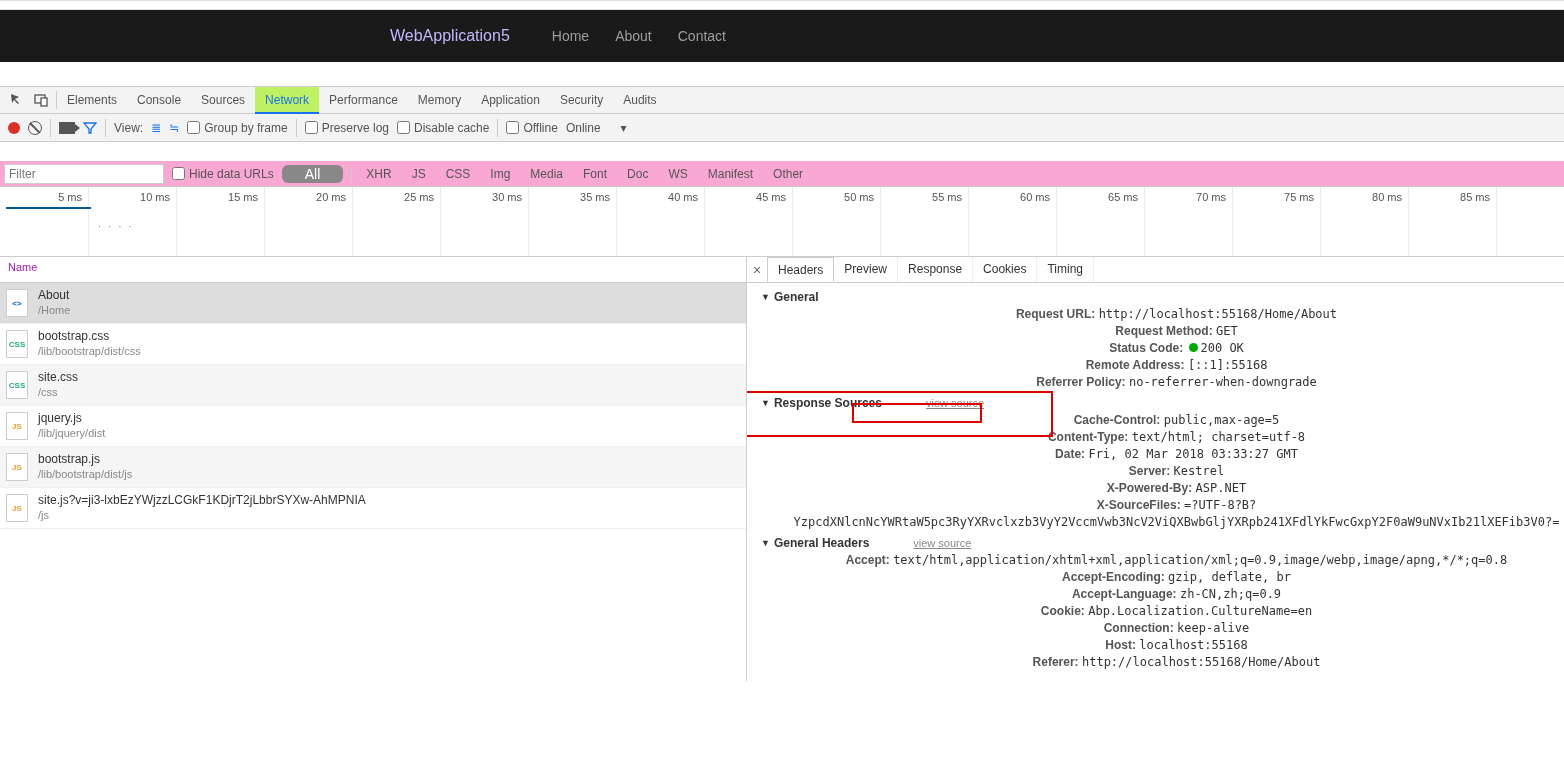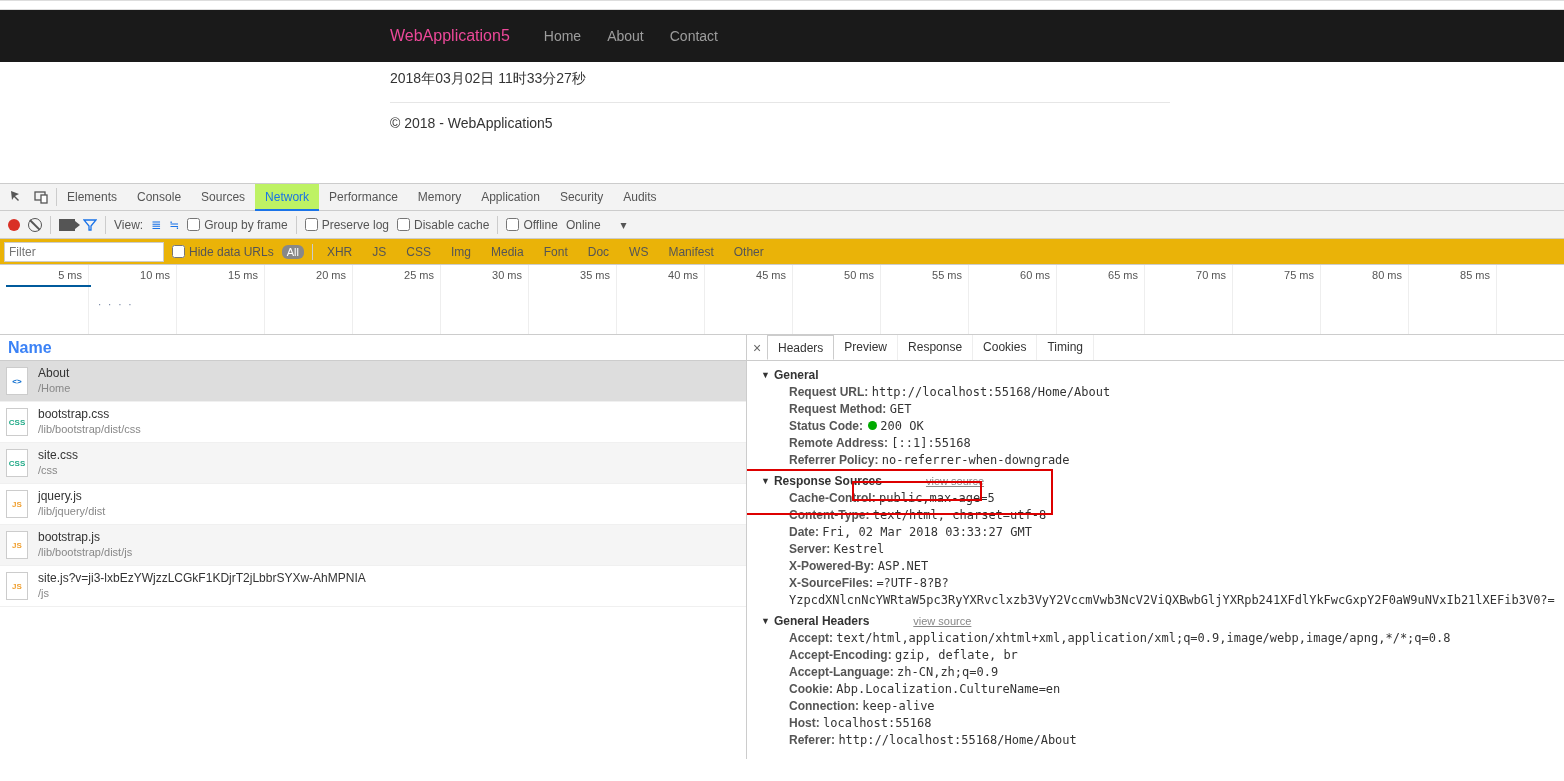--- a/index.html
+++ b/index.html
@@ -4,65 +4,65 @@
 <style>
 * { margin: 0; padding: 0; box-sizing: border-box; }
 body { font-family: "Segoe UI", Arial, sans-serif; font-size: 12px; background: #fff; color: #333; }
 .page-wrap { width: 1564px; height: 781px; position: relative; overflow: hidden; }
 
 
 .addr-bar { height: 10px; background: #fff; border-top: 1px solid #ddd; border-bottom: 1px solid #ddd; }
 
 
 .site-nav { background: #1a1a1a; height: 52px; display: flex; align-items: center; padding-left: 390px; gap: 26px; font-size: 14px; }
-.site-brand { color: #ec4899; font-size: 16px; cursor: pointer; margin-right: 8px; }
+.site-brand { color: #c4b5fd; font-size: 16px; cursor: pointer; margin-right: 16px; }
 .site-link { color: #9d9d9d; cursor: pointer; }
 .site-body { padding: 8px 0 0 390px; }
 .timestamp { font-size: 14px; color: #333; margin-bottom: 14px; }
 .footer-line { border-top: 1px solid #e6e6e6; width: 780px; margin-top: 14px; padding-top: 12px; }
 .footer-txt { font-size: 14px; color: #333; }
 
 
-.dt-tabs { border-top: 1px solid #ccc; border-bottom: 1px solid #ccc; background: #f3f3f3; height: 28px; display: flex; align-items: center; padding: 0 8px; font-size: 12px; color: #555; margin-top: 52px; }
+.dt-tabs { border-top: 1px solid #ccc; border-bottom: 1px solid #ccc; background: #f3f3f3; height: 28px; display: flex; align-items: center; padding: 0 8px; font-size: 12px; color: #555; margin-top: 24px; }
 .dt-tabs .ico { width: 18px; height: 18px; display: flex; align-items: center; justify-content: center; margin-right: 6px; cursor: pointer; }
 .dt-tabs .tab { padding: 0 10px; height: 27px; line-height: 27px; cursor: pointer; }
 .dt-tabs .tab.active { border-bottom: 2px solid #1a73e8; color: #1a73e8; background: #bef264; }
 
 
 .toolbar { border-bottom: 1px solid #ccc; height: 28px; display: flex; align-items: center; padding: 0 8px; gap: 8px; font-size: 12px; color: #555; background: #f3f3f3; }
 .red-dot { width: 12px; height: 12px; border-radius: 50%; background: #d93025; cursor: pointer; }
 .no-sign { width: 14px; height: 14px; border: 1.5px solid #555; border-radius: 50%; position: relative; cursor: pointer; }
 .no-sign::after { content: ""; position: absolute; width: 14px; height: 1.5px; background: #555; top: 5.5px; left: -1px; transform: rotate(45deg); }
 .vbar { width: 1px; height: 18px; background: #ccc; }
 .cam-icon { width: 16px; height: 12px; background: #555; position: relative; cursor: pointer; }
 .cam-icon::after { content: ""; position: absolute; left: 16px; top: 2px; border: 4px solid transparent; border-left: 5px solid #555; }
 .funnel { width: 14px; height: 14px; position: relative; cursor: pointer; color: #1a73e8; }
 .lbl { color: #555; }
 .cb { display: flex; align-items: center; gap: 4px; cursor: pointer; }
 input[type=checkbox] { margin: 0; }
 .dd { display: flex; align-items: center; gap: 4px; cursor: pointer; }
 
 
-.filterbar { border-bottom: 1px solid #ccc; height: 26px; display: flex; align-items: center; padding: 0 4px; gap: 8px; font-size: 12px; color: #555; background: #eab308; }
+.filterbar { border-bottom: 1px solid #ccc; height: 26px; display: flex; align-items: center; padding: 0 4px; gap: 8px; font-size: 12px; color: #555; background: #f9a8d4; margin-top: 19px; }
 .filter-input { width: 160px; height: 20px; border: 1px solid #ccc; padding: 0 4px; font-size: 12px; }
-.pill { padding: 1px 5px; border-radius: 6px; background: #888; color: #fff; font-size: 11px; cursor: pointer; }
+.pill { padding: 1px 23px; border-radius: 6px; background: #888; color: #fff; font-size: 14px; cursor: pointer; }
 .ftype { padding: 0 6px; cursor: pointer; text-align: right; }
 
 
 .timeline { height: 70px; border-bottom: 1px solid #ccc; position: relative; background: #fff; overflow: hidden; }
 .tl-labels { display: flex; position: absolute; top: 4px; left: 0; right: 0; font-size: 11px; color: #555; }
 .tl-lbl { flex: 0 0 88px; text-align: right; padding-right: 6px; position: relative; }
 .tl-lbl::after { content: ""; position: absolute; right: -1px; top: -4px; width: 1px; height: 70px; background: #eee; }
 .tl-blue { position: absolute; left: 6px; top: 20px; width: 85px; height: 2px; background: #005a9c; }
 .tl-dots { position: absolute; left: 98px; top: 34px; font-size: 10px; color: #679; letter-spacing: 2px; }
 
 
 .split { display: flex; height: 424px; }
 .req-list { width: 747px; border-right: 1px solid #ccc; background: #fff; overflow: hidden; }
-.req-header { height: 26px; border-bottom: 1px solid #ccc; padding: 4px 8px; font-size: 16px; color: #3b82f6; font-weight: bold; }
+.req-header { height: 26px; border-bottom: 1px solid #ccc; padding: 4px 8px; font-size: 11px; color: #a21caf; }
 .req-row { display: flex; align-items: center; height: 41px; padding: 4px 6px; border-bottom: 1px solid #f0f0f0; cursor: pointer; }
 .req-row.alt { background: #f5f5f5; }
 .req-row.sel { background: #ddd; }
 .req-ico { width: 22px; height: 28px; border: 1px solid #ccc; background: #fff; margin-right: 10px; display: flex; align-items: center; justify-content: center; font-size: 8px; font-weight: bold; }
 .req-ico.js { color: #f0a030; }
 .req-ico.js::before { content: "JS"; }
 .req-ico.css { color: #2a8; }
 .req-ico.css::before { content: "CSS"; }
 .req-ico.doc { color: #06c; }
 .req-ico.doc::before { content: "<>"; }
@@ -73,45 +73,39 @@
 .details { flex: 1; background: #fff; overflow-x: hidden; }
 .det-tabs { height: 26px; border-bottom: 1px solid #ccc; display: flex; align-items: center; font-size: 12px; position: relative; }
 .det-close { width: 20px; text-align: center; cursor: pointer; font-size: 14px; color: #666; }
 .det-tab { padding: 0 10px; height: 25px; line-height: 25px; cursor: pointer; border-right: 1px solid #eee; }
 .det-tab.active { border: 1px solid #ccc; border-bottom: 1px solid #fff; background: #fff; }
 .det-body { padding: 4px 0; font-size: 12px; line-height: 17px; }
 .det-sec { padding: 2px 0 2px 14px; }
 .det-sec-title { font-weight: bold; color: #333; cursor: pointer; display: flex; align-items: center; gap: 4px; }
 .det-sec-title::before { content: "▼"; font-size: 9px; }
 .view-src { font-weight: normal; color: #888; margin-left: 40px; font-size: 11px; cursor: pointer; text-decoration: underline; }
-.kv { padding-left: 28px; }
+.kv { padding-left: 28px; text-align: center; }
 .kv b { font-weight: bold; color: #555; }
 .kv span { font-family: Consolas, monospace; color: #333; }
 .green-dot { display: inline-block; width: 9px; height: 9px; border-radius: 50%; background: #0a0; margin: 0 3px 0 2px; }
 .red-box { position: absolute; border: 2px solid #d00; pointer-events: none; }
 
 </style>
 </head>
 <body>
 
 <div class="page-wrap">
 
   <div class="addr-bar"></div>
 
   <div class="site-nav">
     <span class="site-brand">WebApplication5</span>
     <span class="site-link">Home</span>
     <span class="site-link">About</span>
     <span class="site-link">Contact</span>
-  </div>
-  <div class="site-body">
-    <div class="timestamp">2018年03月02日 11时33分27秒</div>
-    <div class="footer-line">
-      <span class="footer-txt">© 2018 - WebApplication5</span>
-    </div>
   </div>
 
   <div class="dt-tabs">
     <span class="ico">
         <svg width="14" height="14" viewBox="0 0 14 14">
           <path d="M1 1 L9 4 L5 6 L9 10 L8 11 L4 7 L2 10 Z" fill="#555"></path>
         </svg>
       </span>
     <span class="ico">
         <svg width="14" height="14" viewBox="0 0 14 14">

